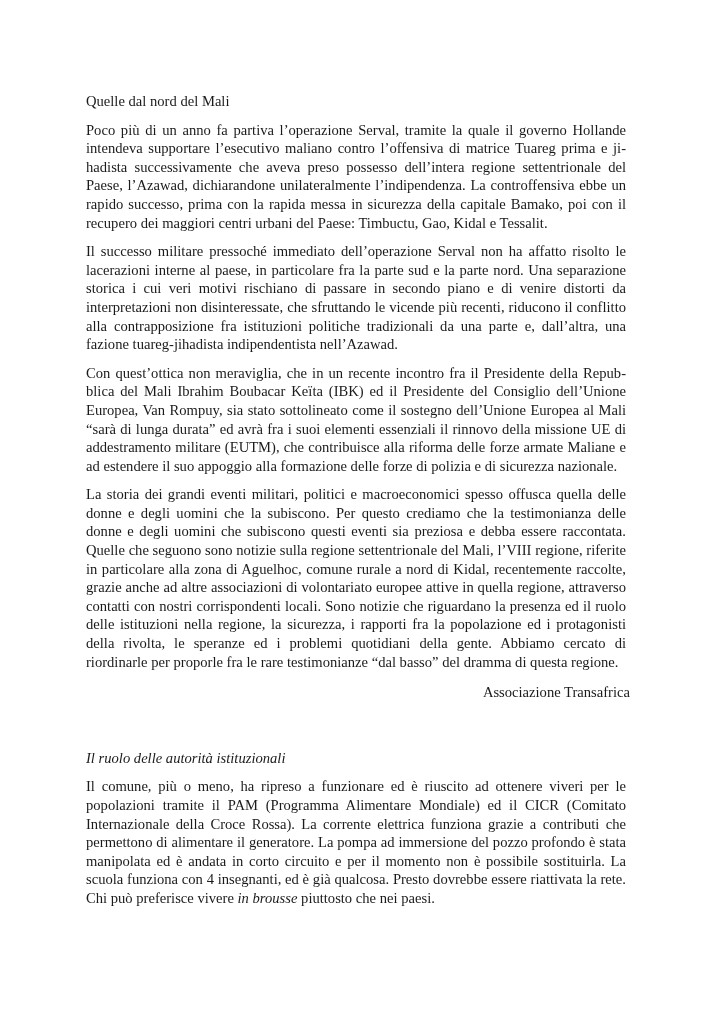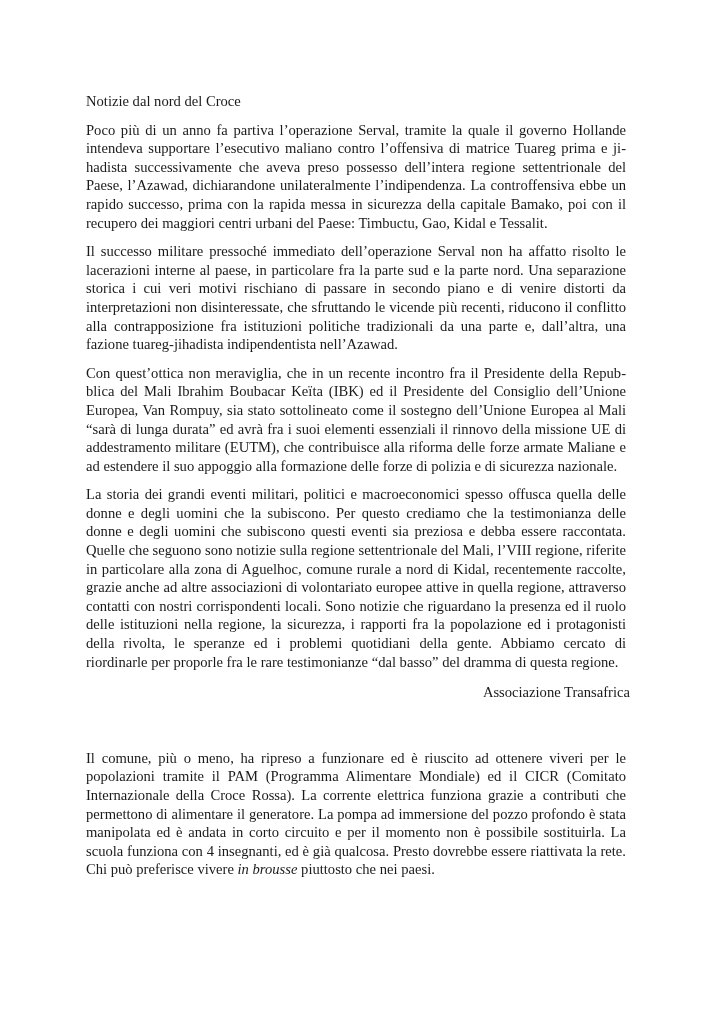--- a/index.html
+++ b/index.html
@@ -18,26 +18,27 @@
   .para { margin: 0 12px 10px 0; text-align: justify; hyphens: manual; }
   .signature { margin: 12px 0 0 0; text-align: right; padding-right: 0; }
   .sig-wrap { margin-top: 0px; margin-bottom: 47px; padding-right: 0px; }
   .section-heading { font-style: italic; margin: 0 0 10px 0; }
   em { }
 </style>
 </head>
 <body>
 
 <div class="page">
-  <p class="doc-title">Notizie dal nord del Croce</p>
+  <p class="doc-title">Quelle dal nord del Mali</p>
 
   <p class="para">Poco più di un anno fa partiva l’operazione Serval, tramite la quale il governo Hollande intendeva supportare l’esecutivo maliano contro l’offensiva di matrice Tuareg prima e ji­hadista successivamente che aveva preso possesso dell’intera regione settentrionale del Paese, l’Azawad, dichiarandone unilateralmente l’indipendenza. La controffensiva ebbe un rapido successo, prima con la rapida messa in sicurezza della capitale Bamako, poi con il recupero dei maggiori centri urbani del Paese: Timbuctu, Gao, Kidal e Tessalit.</p>
   <p class="para">Il successo militare pressoché immediato dell’operazione Serval non ha affatto risolto le lacerazioni interne al paese, in particolare fra la parte sud e la parte nord. Una separazio­ne storica i cui veri motivi rischiano di passare in secondo piano e di venire distorti da interpretazioni non disinteressate, che sfruttando le vicende più recenti, riducono il con­flitto alla contrapposizione fra istituzioni politiche tradizionali da una parte e, dall’altra, una fazione tuareg-jihadista  indipendentista  nell’Azawad.</p>
   <p class="para">Con quest’ottica non meraviglia, che in un recente incontro fra il Presidente della Repub­blica del Mali Ibrahim Boubacar Keïta (IBK) ed il Presidente del Consiglio dell’Unione Europea, Van Rompuy, sia stato sottolineato come il sostegno dell’Unione Europea al Mali “sarà di lunga durata”  ed avrà fra i suoi elementi essenziali il rinnovo della missione UE di addestramento militare (EUTM), che contribuisce alla riforma delle forze armate Maliane e ad estendere il suo appoggio alla formazione delle forze di polizia e di sicurez­za nazionale.</p>
   <p class="para">La storia dei grandi eventi militari, politici e macroeconomici spesso offusca quella delle donne e degli uomini che la subiscono. Per questo crediamo che la testimonianza delle donne e degli uomini che subiscono questi eventi sia preziosa e debba essere raccontata. Quelle che seguono sono notizie sulla regione settentrionale del Mali, l’VIII regione, rife­rite in particolare alla zona di Aguelhoc, comune rurale a nord di Kidal, recentemente raccolte, grazie anche ad altre associazioni di volontariato europee attive in quella regio­ne, attraverso contatti con nostri corrispondenti locali. Sono notizie che riguardano la presenza ed il ruolo delle istituzioni nella regione, la sicurezza, i rapporti fra la popola­zione ed i protagonisti della rivolta, le speranze ed i problemi quotidiani della gente. Ab­biamo cercato di riordinarle per proporle fra le rare testimonianze “dal basso” del dram­ma di questa regione.</p>
 
   <div class="sig-wrap">
     <p class="signature" style="padding-right:8px;">Associazione Transafrica</p>
   </div>
 
+  <p class="section-heading">Il ruolo delle autorità istituzionali</p>
 
   <p class="para"><span>Il comune, più o meno, ha ripreso a funzionare ed è riuscito ad ottenere viveri per le popolazioni tramite il PAM (Programma Alimentare Mondiale) ed il CICR (Comitato Internazionale della Croce Rossa). La corrente elettrica funziona grazie a contributi che permettono di alimentare il generatore. La pompa ad immersione del pozzo profondo è stata manipolata ed è andata in corto circuito e per il momento non è possibile sostituirla. La scuola funziona con 4 insegnanti, ed è già qualcosa. Presto dovrebbe essere riattivata la rete. Chi può preferisce vivere </span><em>in brousse</em><span> piuttosto che nei paesi.</span></p>
 </div>
 
 </body></html>

